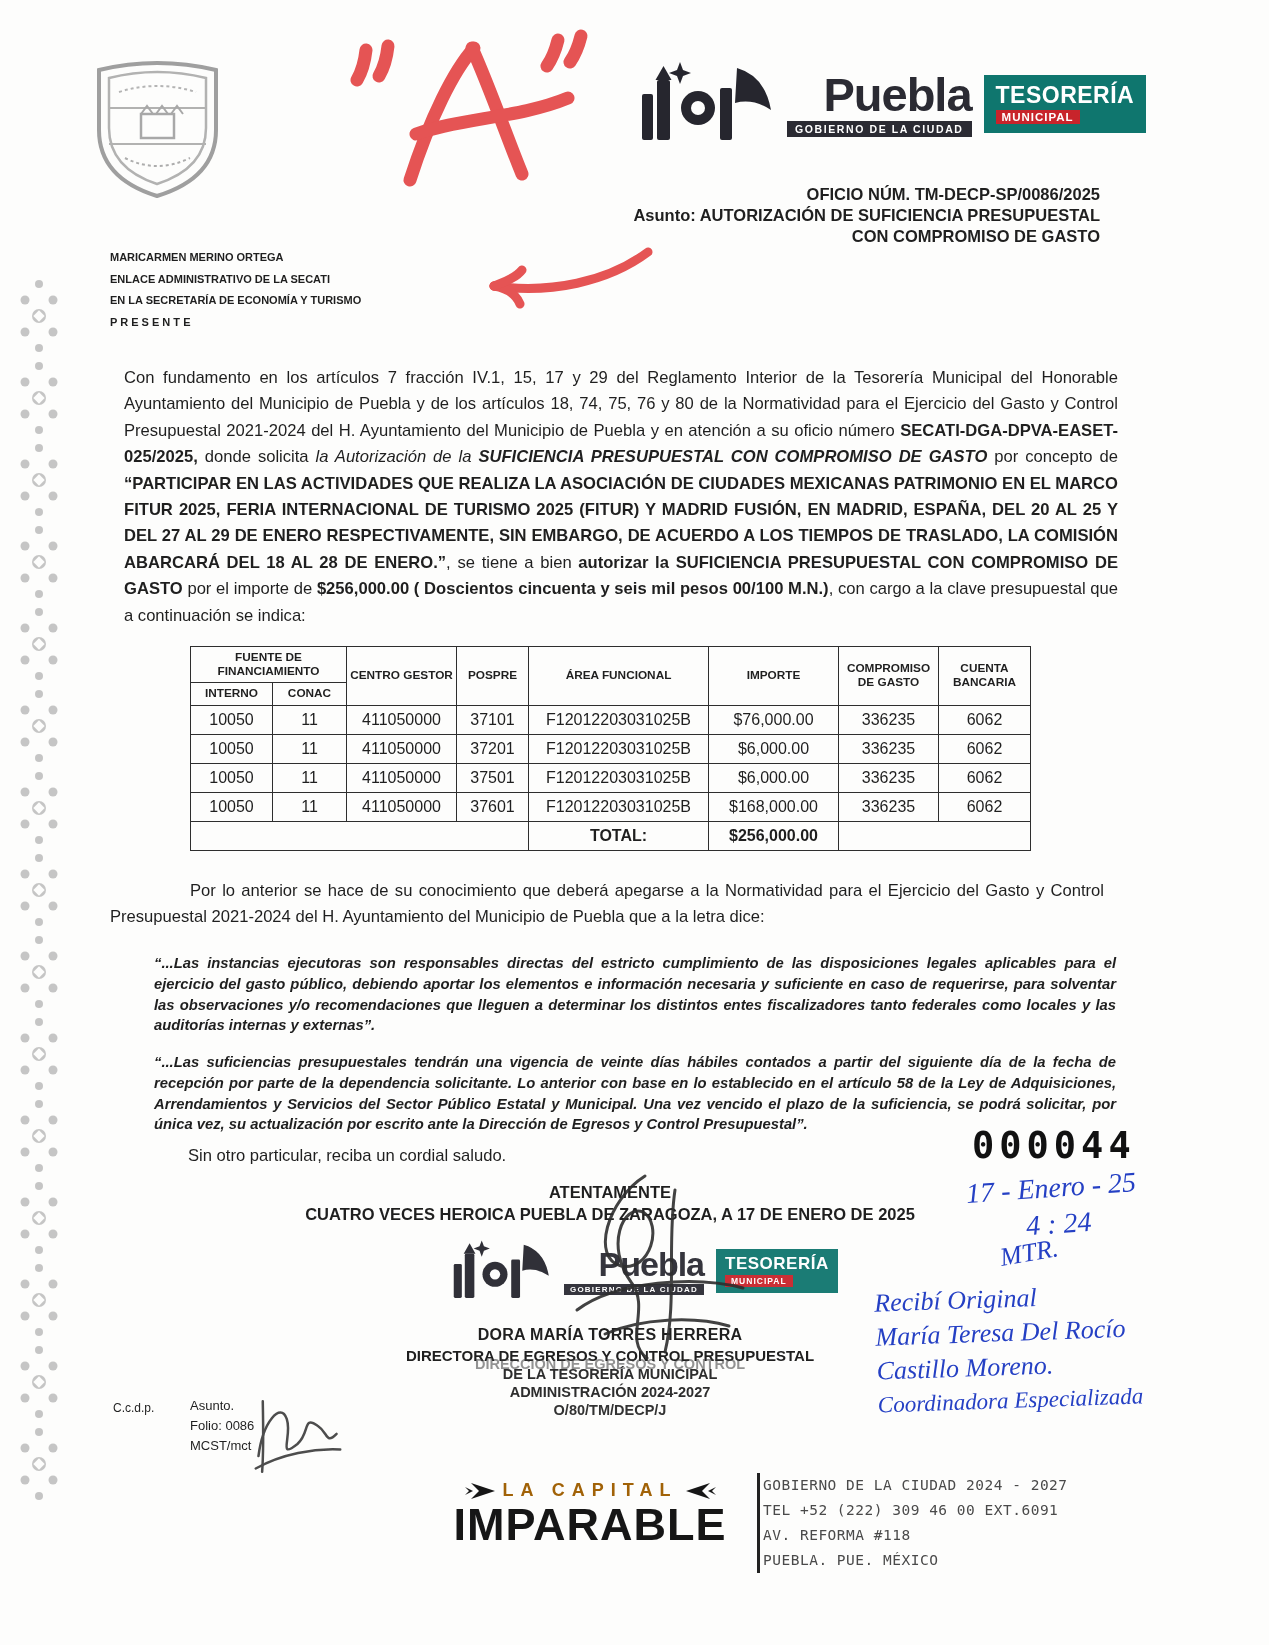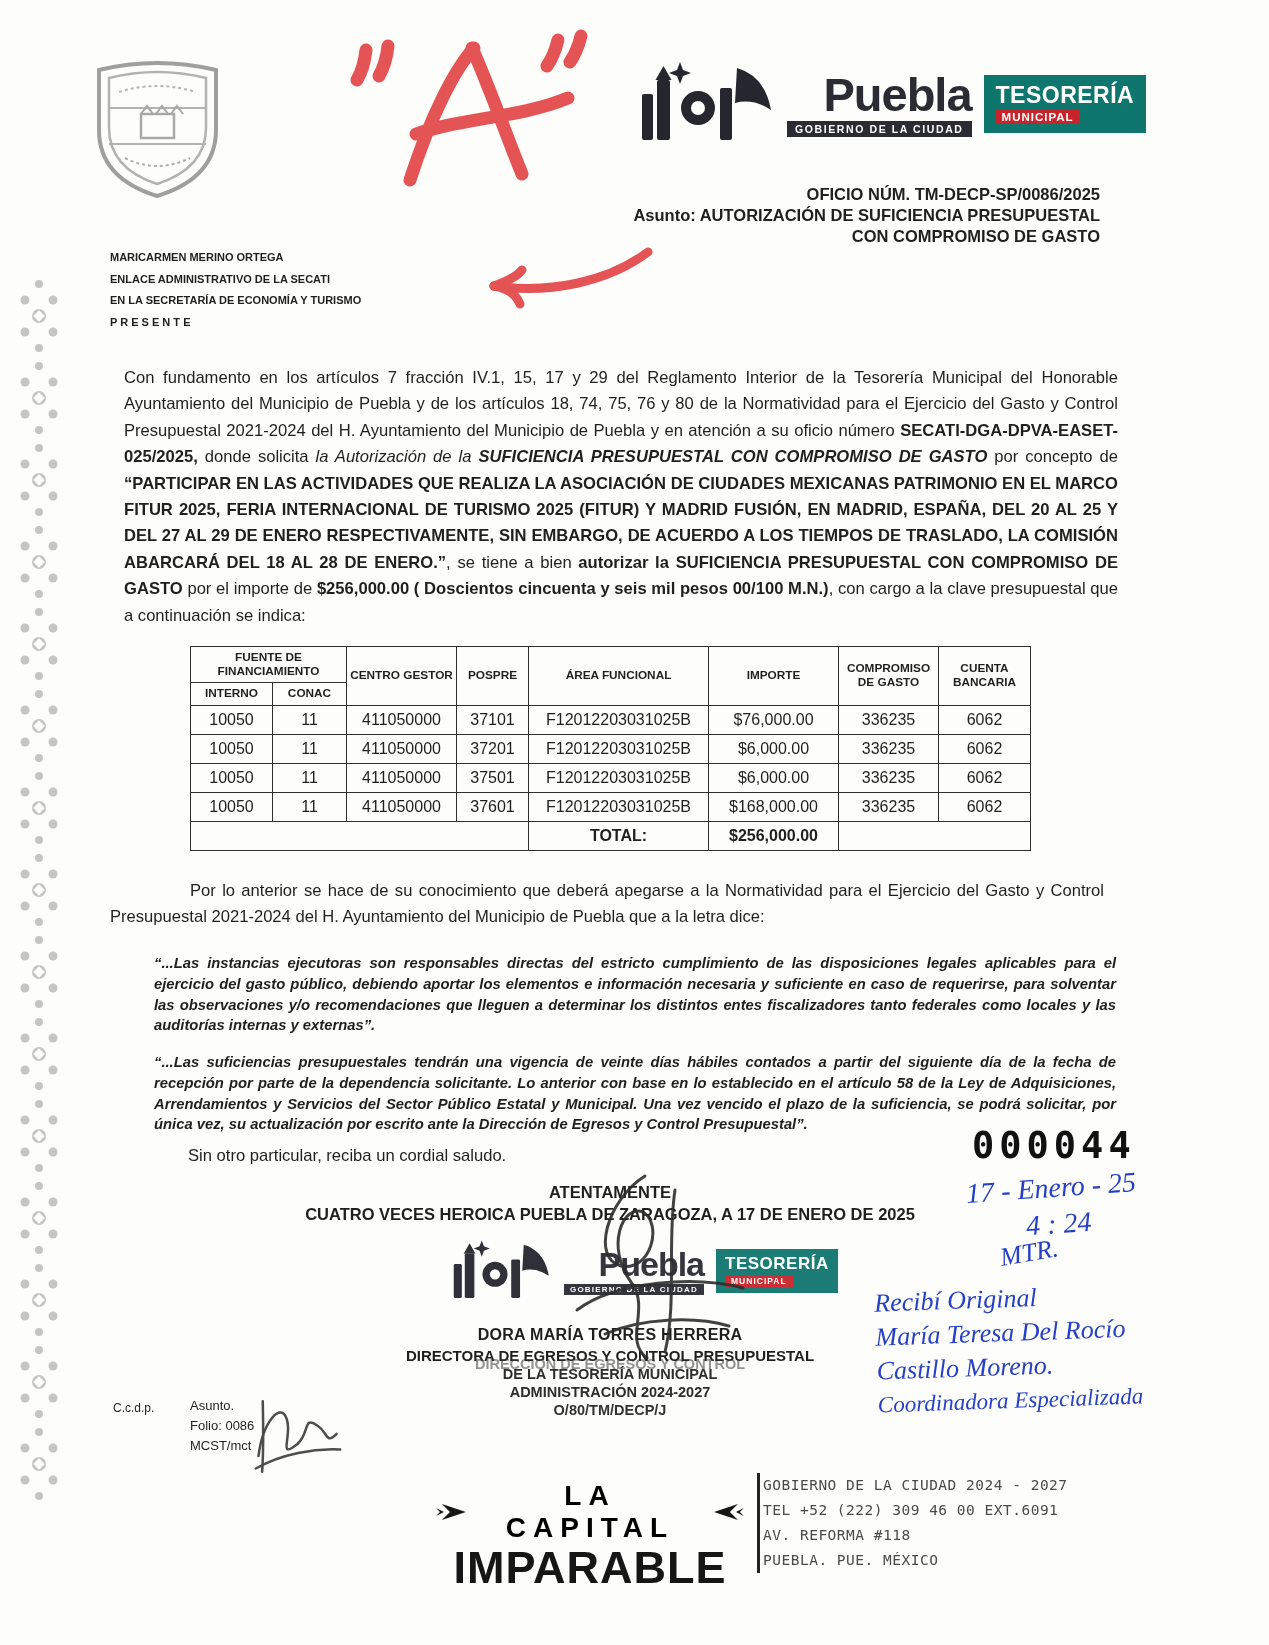--- a/index.html
+++ b/index.html
@@ -90,21 +90,21 @@
   .ccdp{position:absolute;left:113px;top:1398px;font-size:12px;line-height:20px}
   .ccdp-col2{position:absolute;left:190px;top:1396px;font-size:13px;line-height:20px}
 
   .received{position:absolute;left:876px;top:1282px;transform:rotate(-2deg);
             font-family:"Liberation Serif",serif;font-style:italic;color:#2540c4;
             font-size:26px;line-height:34px;white-space:nowrap}
   .received .l4{font-size:23px}
 
   .capital{position:absolute;left:436px;top:1480px;width:308px;text-align:center}
   .capital-top{display:flex;align-items:center;justify-content:center;gap:8px;
-               font-weight:800;font-size:28px;letter-spacing:7px;color:#000000}
+               font-weight:800;font-size:18px;letter-spacing:7px;color:#a16207}
   .capital-main{font-weight:900;font-size:45px;letter-spacing:1px;line-height:1.05;color:#161616}
 
   .footer-addr{position:absolute;left:757px;top:1473px;border-left:3px solid #222;padding-left:3px;
                font-family:"DejaVu Sans Mono",monospace;font-size:14.5px;line-height:25px;
                color:#4a4a4a;letter-spacing:.5px}
 </style>
 </head>
 <body>
 
 <div class="page">

